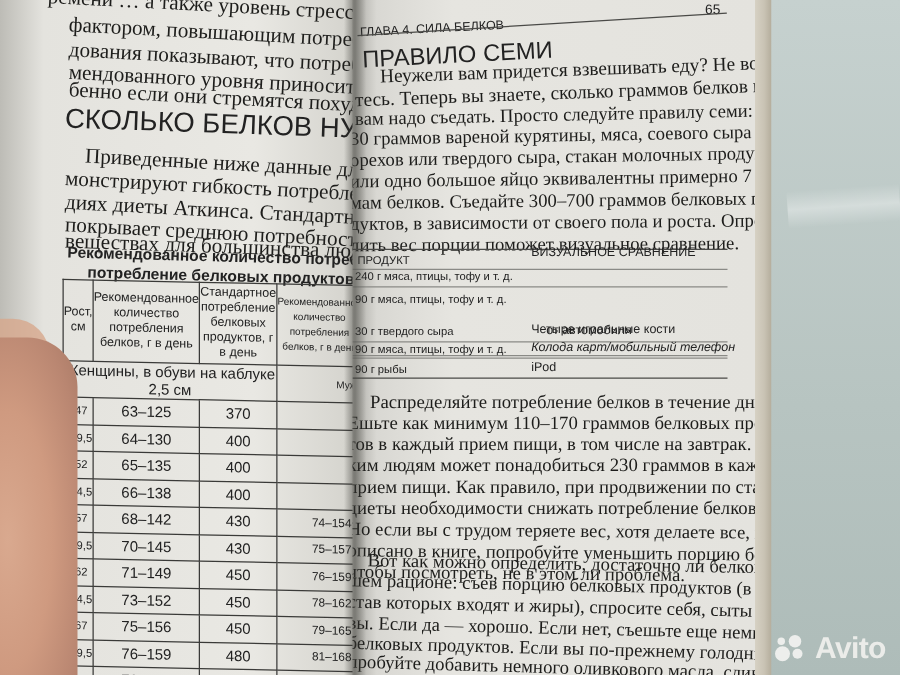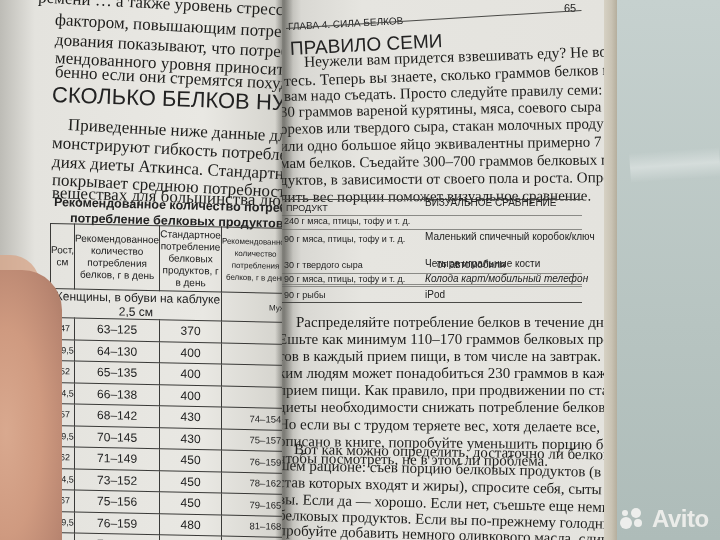--- a/index.html
+++ b/index.html
@@ -157,21 +157,20 @@
 
   <div class="rule" style="top:199px;left:0;width:300px;"></div>
   <div class="small-sans" style="top:203px;left:4px;font-size:9px;">ПРОДУКТ</div>
   <div class="small-sans" style="top:197px;left:143px;">ВИЗУАЛЬНОЕ СРАВНЕНИЕ</div>
   <div class="rule" style="top:215px;left:0;width:300px;background:#8a8a86;"></div>
 
   <div class="small-sans" style="top:216px;left:2px;font-size:9px;">240 г мяса, птицы, тофу и т. д.</div>
   <div class="rule" style="top:229px;left:0;width:300px;background:#8a8a86;"></div>
 
   <div class="small-sans" style="top:234px;left:2px;font-size:9px;">90 г мяса, птицы, тофу и т. д.</div>
-  <div class="small-sans" style="top:231px;left:143px;">Маленький спичечный коробок/ключ</div>
   <div class="small-sans" style="top:259px;left:143px;margin-left:12px;">от автомобиля</div>
   <div class="rule" style="top:273px;left:0;width:300px;background:#8a8a86;"></div>
 
   <div class="small-sans" style="top:260px;left:2px;font-size:9px;">30 г твердого сыра</div>
   <div class="small-sans" style="top:258px;left:143px;">Четыре игральные кости</div>
   <div class="rule" style="top:284px;left:0;width:300px;background:#8a8a86;"></div>
 
   <div class="small-sans" style="top:274px;left:2px;font-size:9px;">90 г мяса, птицы, тофу и т. д.</div>
   <div class="small-sans" style="top:273px;left:143px;font-style:italic;">Колода карт/мобильный телефон</div>
   <div class="rule" style="top:286px;left:0;width:300px;background:#8a8a86;"></div>

